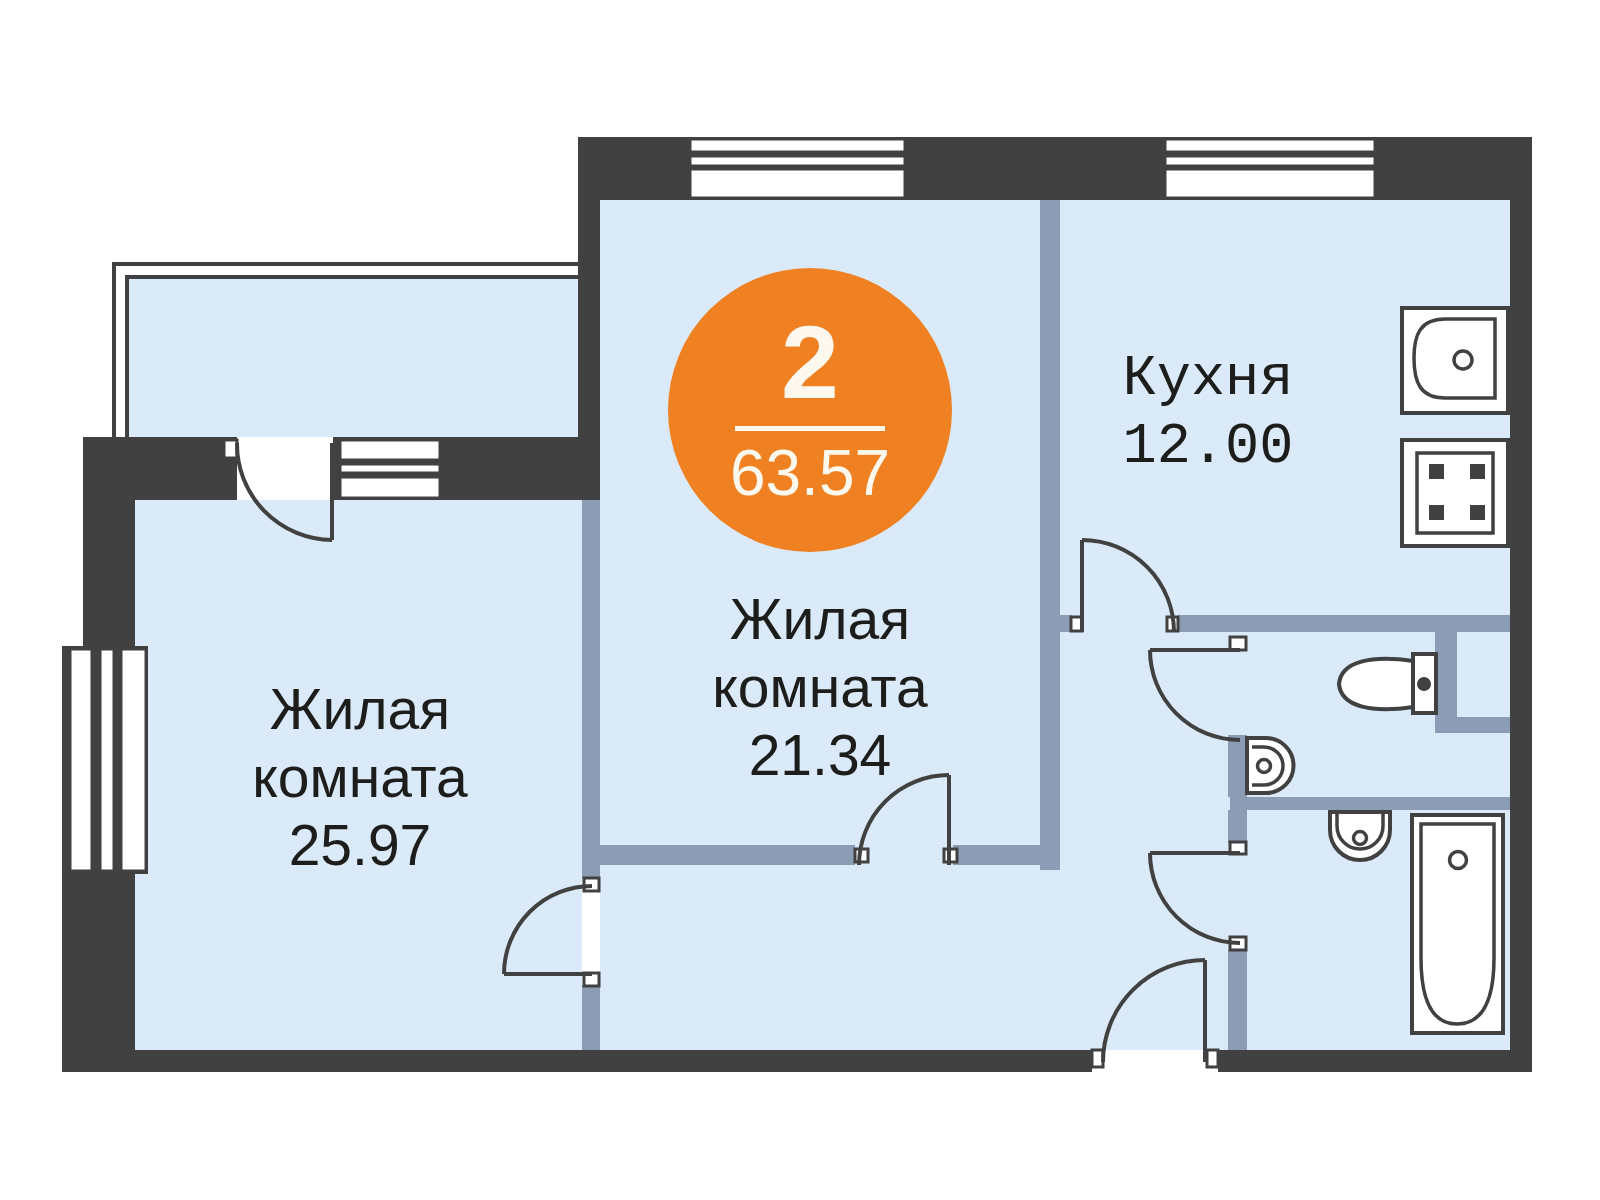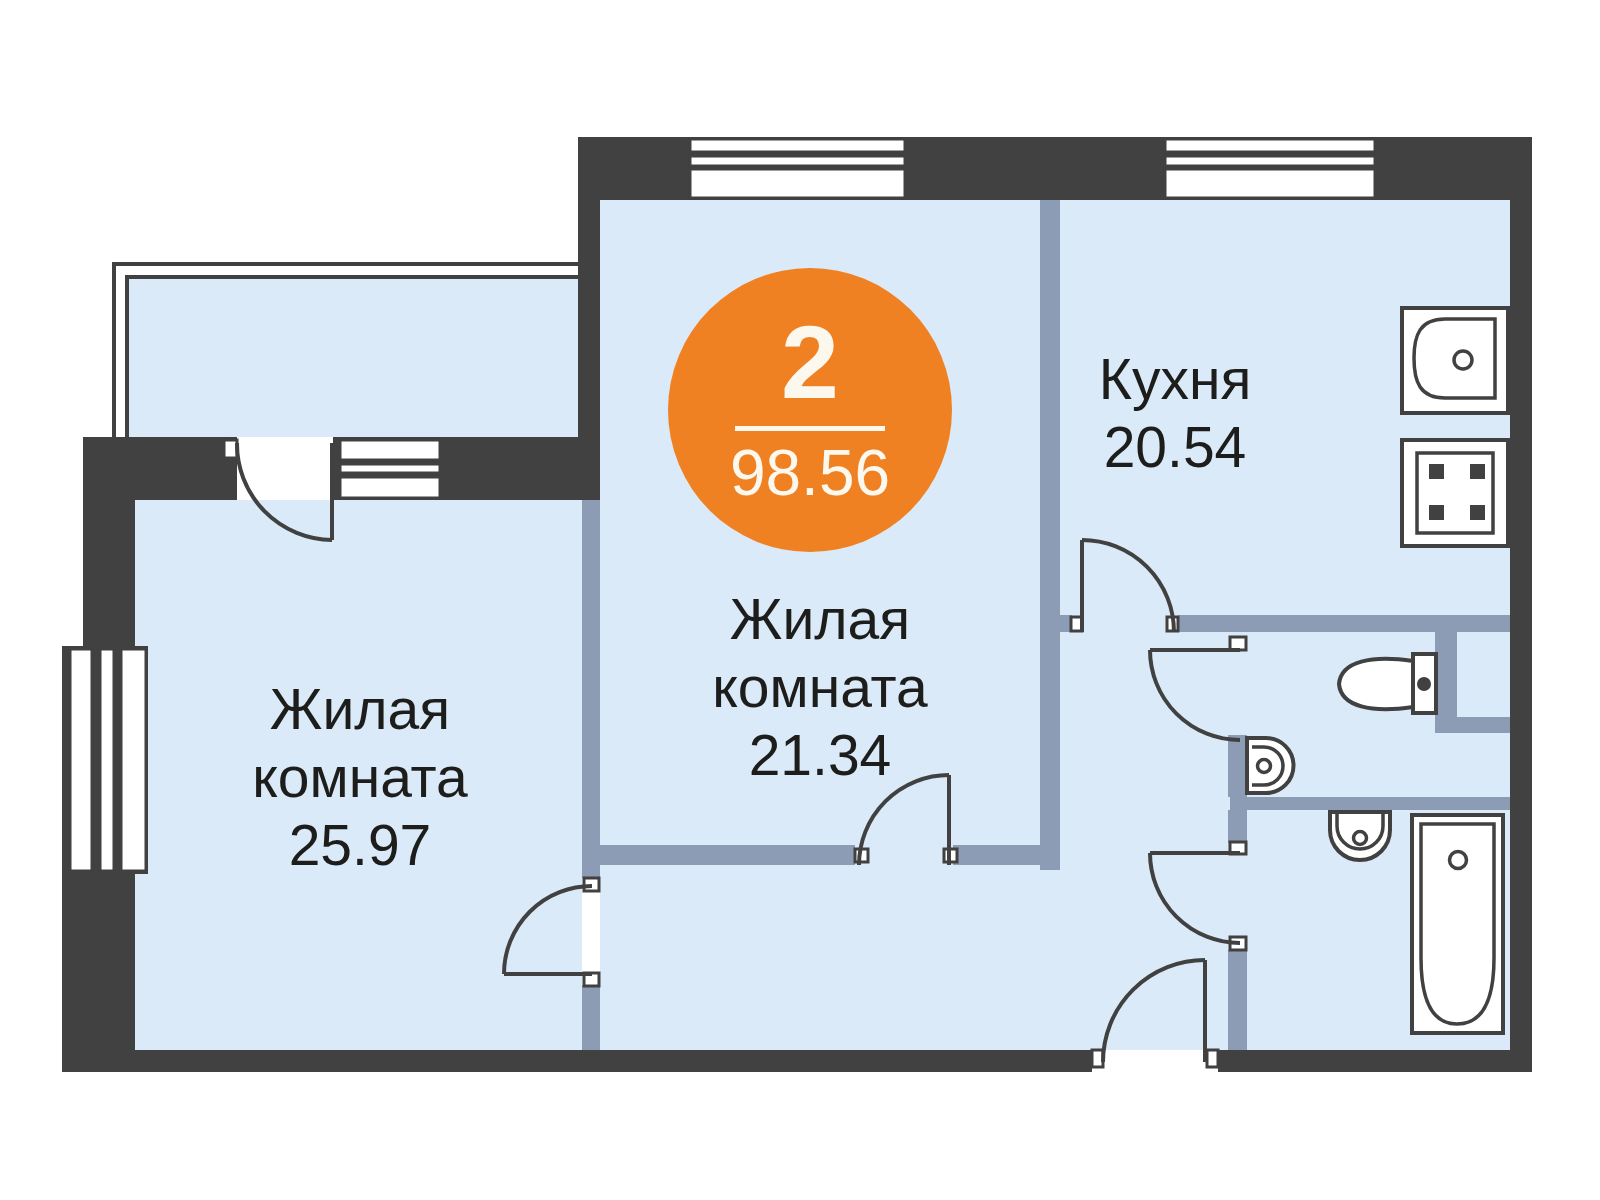--- a/index.html
+++ b/index.html
@@ -198,33 +198,33 @@
         <rect class="fix" x="1412" y="815" width="91" height="218"></rect>
         <path class="fixline" d="M1421,824 H1494 V958 C1494,1008 1478,1024 1457,1024 C1436,1024 1421,1008 1421,958 Z"></path>
         <circle class="fixline" cx="1458" cy="860" r="8.5"></circle>
       </g>
     </g>
   </svg>
 
   <div class="badge">
     <div class="num">2</div>
     <div class="rule"></div>
-    <div class="area">98.56</div>
+    <div class="area">63.57</div>
   </div>
 
   <div class="room-label" style="left:620px;top:585px;width:400px;">
     <div>Жилая</div>
     <div>комната</div>
     <div>21.34</div>
   </div>
 
   <div class="room-label" style="left:160px;top:675px;width:400px;">
     <div>Жилая</div>
     <div>комната</div>
     <div>25.97</div>
   </div>
 
-  <div class="room-label" style="left:975px;top:345px;width:400px;">
+  <div class="room-label" style="left:1008px;top:345px;width:400px;font-family:Liberation Mono, monospace;">
     <div>Кухня</div>
-    <div>20.54</div>
+    <div>12.00</div>
   </div>
 
 </div>
 
 </body></html>

